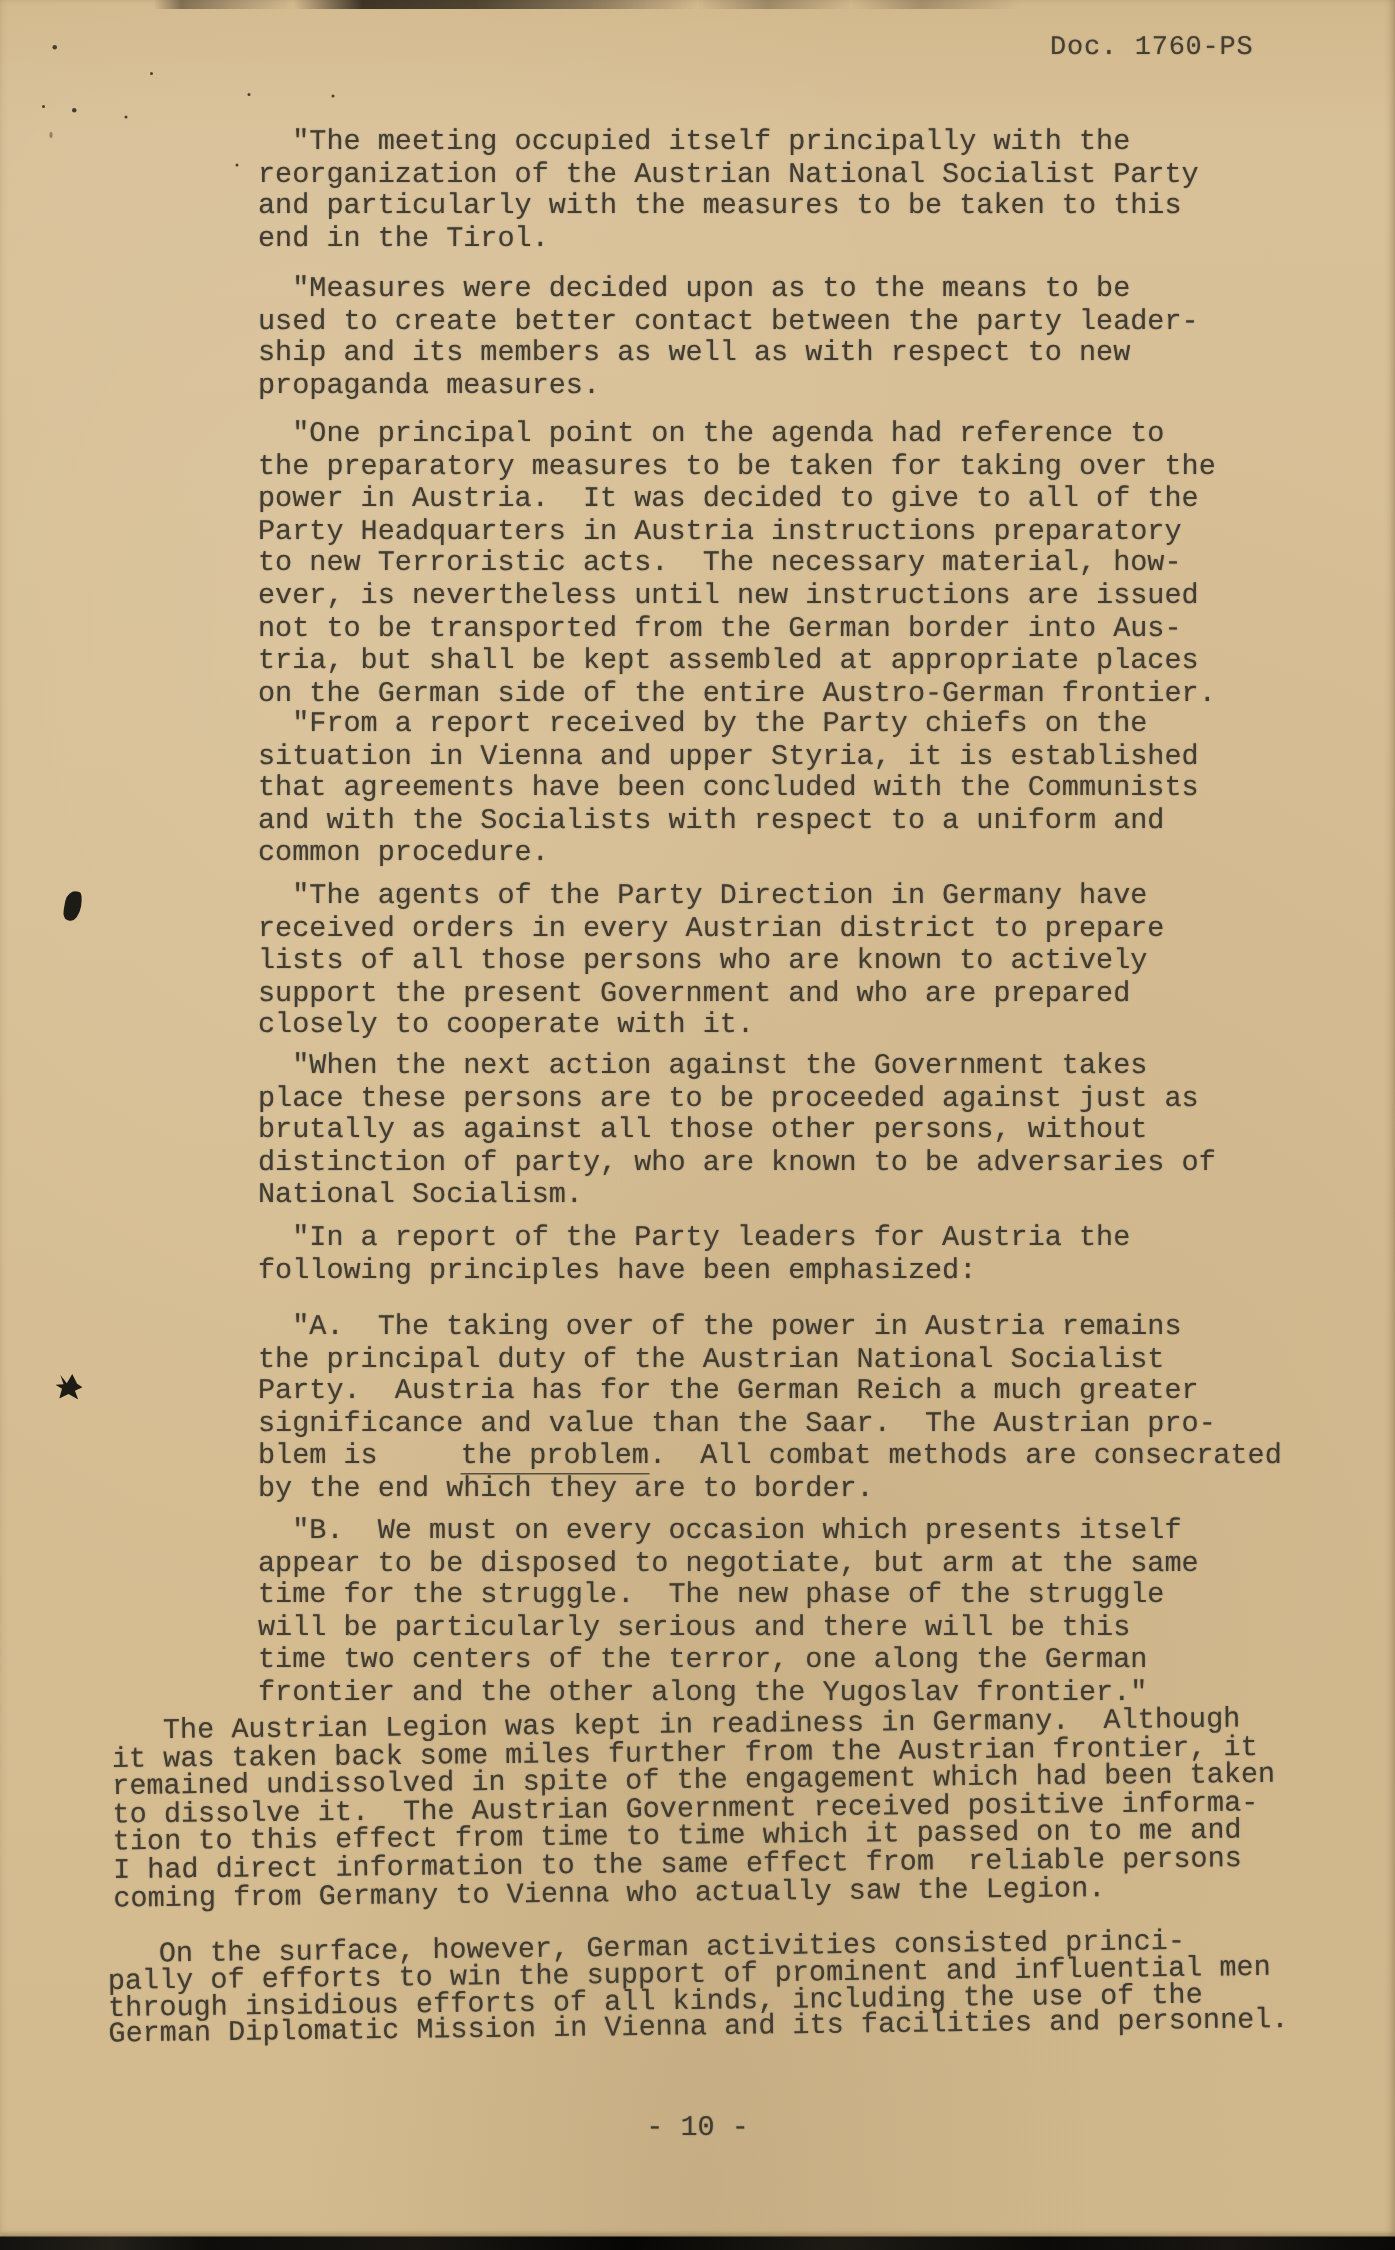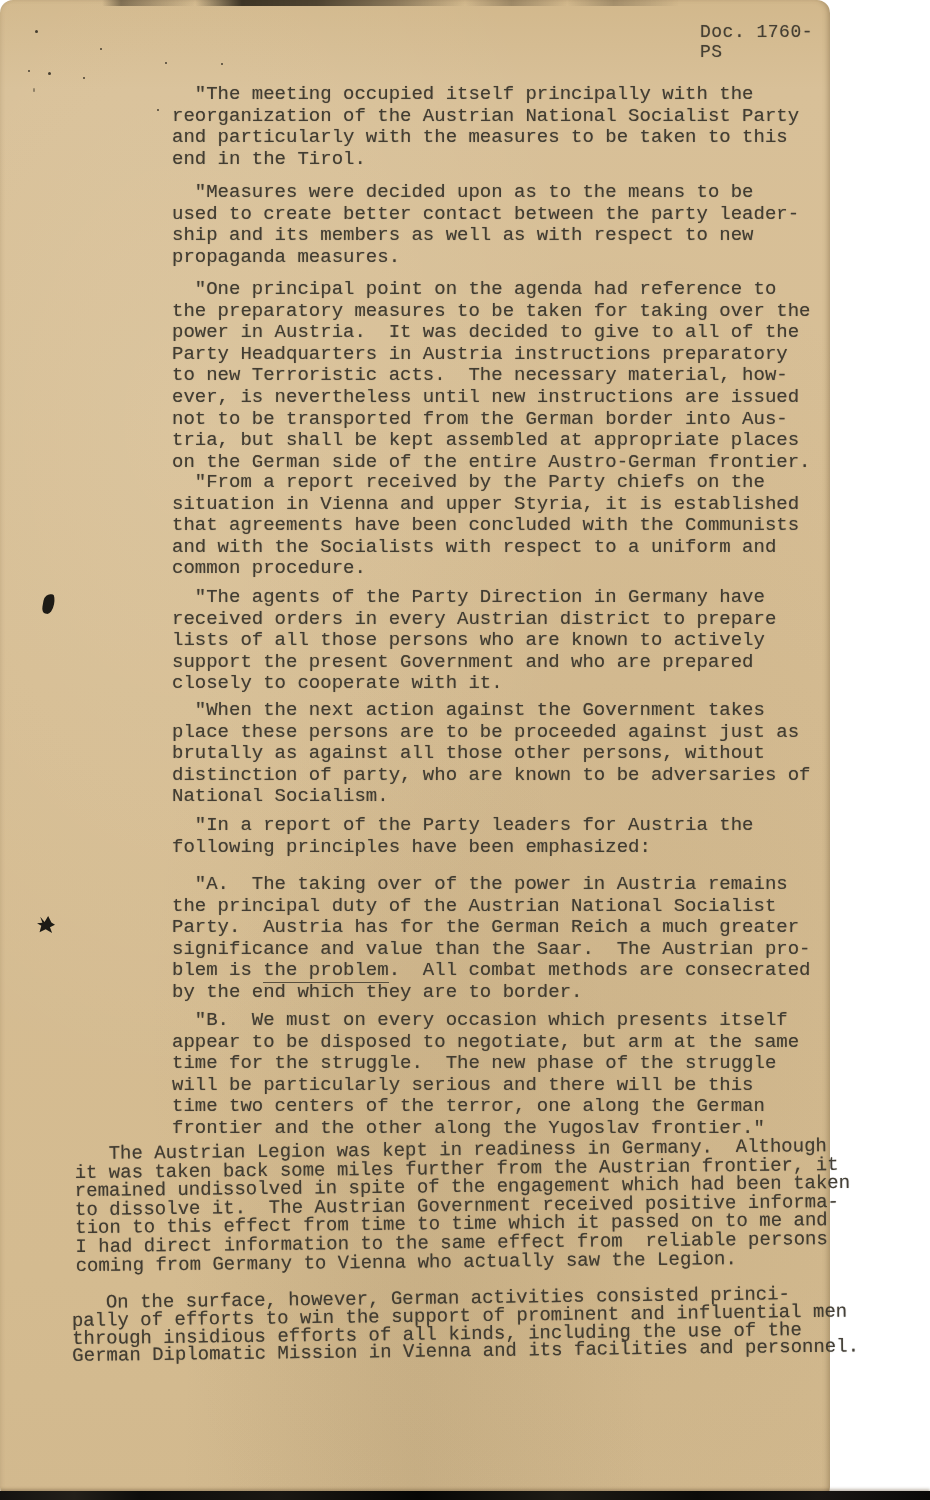--- a/index.html
+++ b/index.html
@@ -5,28 +5,27 @@
   :root{
     --paper:#d6bd93;
     --ink:#39352c;
   }
   html,body{margin:0;padding:0;}
   body{
     width:930px;height:1500px;overflow:hidden;
     font-family:"Liberation Mono","DejaVu Sans Mono",monospace;
   }
   .page{
-    position:relative;width:830px;height:1500px;
+    position:relative;width:930px;height:1500px;
     background:
       radial-gradient(ellipse at 22% 28%, rgba(255,250,230,0.10), transparent 45%),
       radial-gradient(ellipse at 75% 70%, rgba(120,95,60,0.08), transparent 55%),
       radial-gradient(ellipse at 50% 98%, rgba(110,90,55,0.10), transparent 40%),
       linear-gradient(180deg,#d2b88c 0%,#d8c098 6%,#d6bd93 45%,#d4bb90 85%,#d2b98e 100%);
     box-shadow:inset -4px 0 6px -3px rgba(90,70,40,.45), inset 3px 0 5px -3px rgba(120,95,60,.25);
-    border-radius:13px;
   }
   .para{
     position:absolute;
     white-space:pre;
     color:var(--ink);
     font-size:19px;
     line-height:21.6px;
     text-shadow:0 0 1px rgba(57,53,44,.55);
     opacity:.94;
   }
@@ -38,20 +37,21 @@
     text-shadow:0 0 1px rgba(57,53,44,.5);opacity:.92;
   }
   .page-number{
     position:absolute;top:1407px;left:0;width:100%;
     text-align:center;color:var(--ink);font-size:19px;
     text-shadow:0 0 1px rgba(57,53,44,.55);opacity:.94;
   }
   .u{
     border-bottom:1.7px solid rgba(57,53,44,.85);
     padding-bottom:1px;
+    margin-left:44px;
   }
   .top-smudge{
     position:absolute;top:0;left:0;width:930px;height:6px;
     background:linear-gradient(90deg,
       rgba(0,0,0,0) 0%,rgba(0,0,0,0) 11%,
       rgba(62,52,36,.55) 13%,rgba(62,52,36,.25) 17%,rgba(0,0,0,0) 21%,
       rgba(35,30,20,.85) 26%,rgba(45,38,26,.80) 34%,rgba(60,50,34,.50) 42%,rgba(0,0,0,0) 50%,
       rgba(60,50,34,.35) 55%,rgba(0,0,0,0) 61%,
       rgba(60,50,34,.30) 66%,rgba(0,0,0,0) 73%,rgba(0,0,0,0) 100%);
     filter:blur(.5px);
@@ -147,20 +147,21 @@
 remained undissolved in spite of the engagement which had been taken
 to dissolve it.  The Austrian Government received positive informa-
 tion to this effect from time to time which it passed on to me and
 I had direct information to the same effect from  reliable persons
 coming from Germany to Vienna who actually saw the Legion.</div>
   <div class="para wide" style="top:1295px;left:72px;line-height:17.8px;transform:rotate(-0.7deg);transform-origin:left center;">   On the surface, however, German activities consisted princi-
 pally of efforts to win the support of prominent and influential men
 through insidious efforts of all kinds, including the use of the
 German Diplomatic Mission in Vienna and its facilities and personnel.</div>
 
+  <div class="page-number">- 10 -</div>
 
   <div class="blot blot-1"></div>
   <div class="blot blot-2"></div>
 
   <div class="speck s1"></div>
   <div class="speck s2"></div>
   <div class="speck s3"></div>
   <div class="speck s4"></div>
   <div class="speck s5"></div>
   <div class="speck s6"></div>

